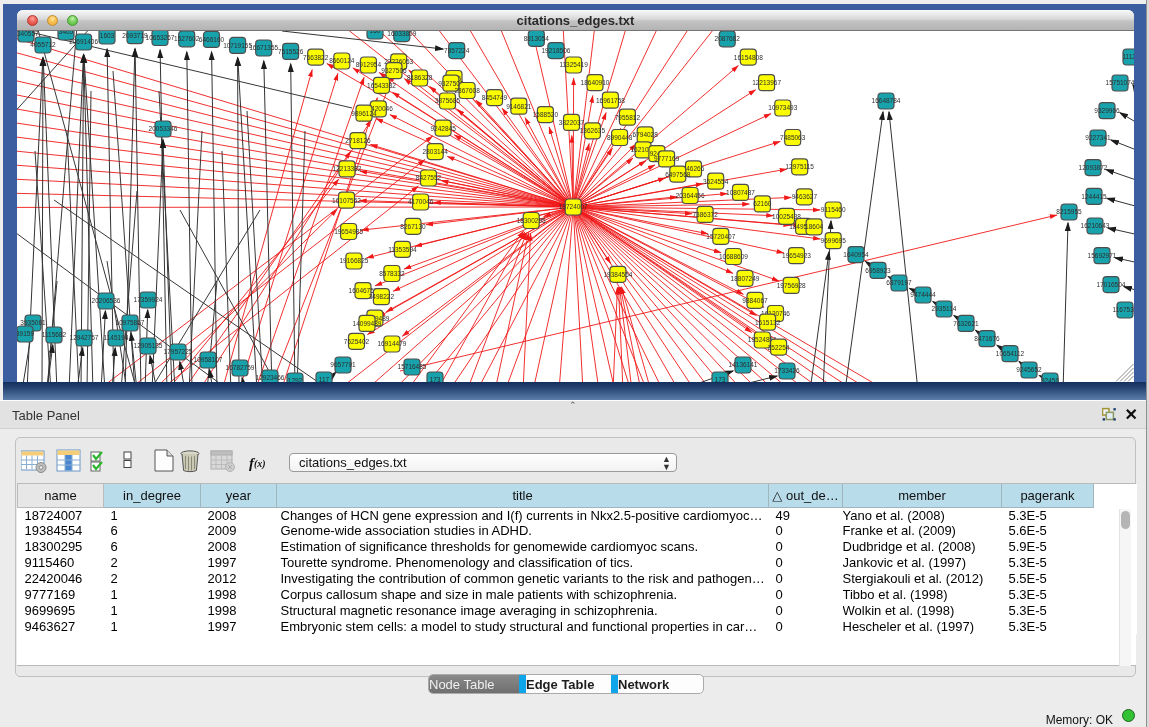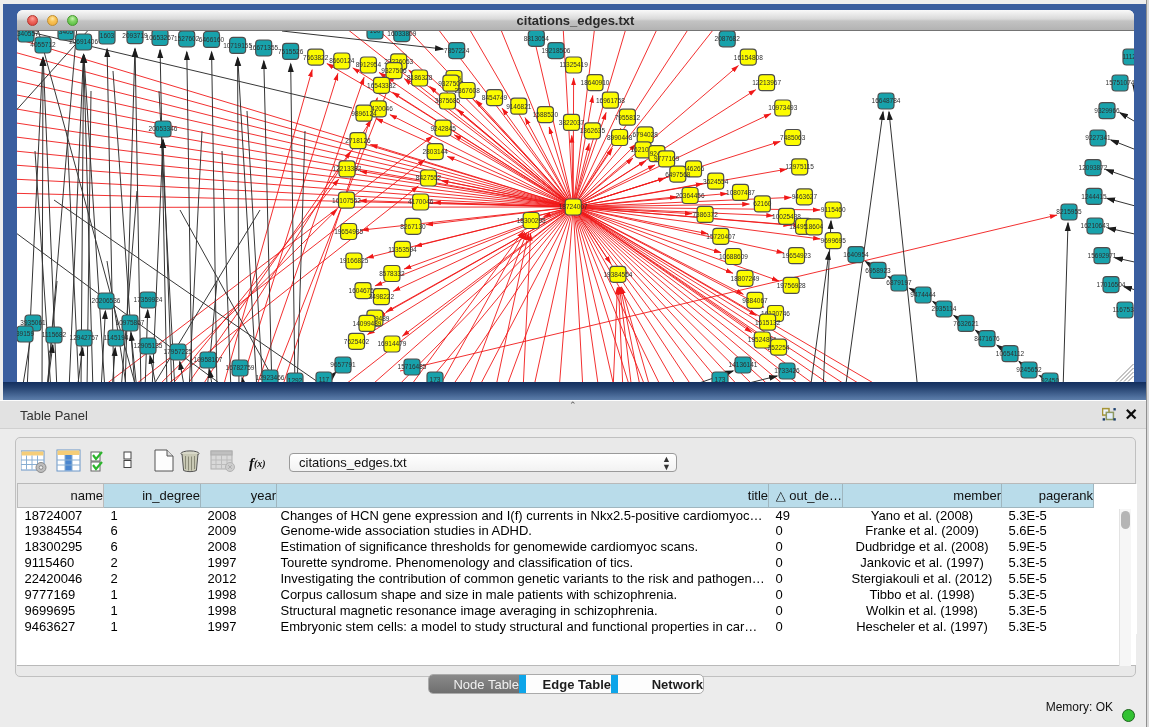--- a/index.html
+++ b/index.html
@@ -16,51 +16,51 @@
 .title{position:absolute;left:0;top:3px;width:100%;text-align:center;
  font-size:13px;font-weight:bold;color:#2a2a2a}
 .tl{position:absolute;top:5px;width:11px;height:11px;border-radius:50%}
 .tl.r{left:10px;background:radial-gradient(circle at 50% 30%,#ffa39d,#ee6a60 40%,#d93b34);border:1px solid #b53730}
 .tl.y{left:30px;background:radial-gradient(circle at 50% 30%,#ffe9a8,#f8c254 40%,#eda93a);border:1px solid #c08e2e}
 .tl.g{left:50px;background:radial-gradient(circle at 50% 30%,#c8f3b2,#7ed262 40%,#4eb83a);border:1px solid #47992f}
 .canvas{position:absolute;left:17px;top:31px;width:1117px;height:351px;background:#fff;overflow:hidden}
 .tpanel{position:absolute;left:0;top:400px;width:1149px;height:327px;background:#ececec}
 .tphead{position:absolute;left:0;top:0;width:1149px;height:29px;background:#e2e2e2;
  border-top:1px solid #fdfdfd;border-bottom:1px solid #d0d0d0}
-.tphead .lbl{position:absolute;left:20px;top:7px;font-size:13px;color:#333}
+.tphead .lbl{position:absolute;left:12px;top:7px;font-size:13px;color:#333}
 .grip{position:absolute;left:569px;top:-1px;width:12px;height:5px;color:#555;font-size:9px}
 .fico{position:absolute;right:33px;top:6px;width:14px;height:14px}
 .xico{position:absolute;right:11px;top:4px;font-size:16px;font-weight:900;color:#0d0d0d}
 .inner{position:absolute;left:15px;top:37px;width:1121px;height:240px;
  background:#e9e9e9;border:1px solid #c0c0c0;border-radius:5px}
 .toolbar{position:absolute;left:5px;top:6px;height:30px;width:1100px}
 .combo{position:absolute;left:268px;top:9px;width:388px;height:19px;background:linear-gradient(#ffffff,#f2f2f2);
  border:1px solid #9a9a9a;border-radius:4px;font-size:13px;color:#111;line-height:17px;padding-left:9px}
 .combo .step{position:absolute;right:5px;top:1px;font-size:9px;color:#333;line-height:8px;text-align:center}
 .tbl{position:absolute;left:1px;top:45px;width:1119px;height:183px;background:#fff;
  border:1px solid #b9b9b9;border-left:none;border-right:none}
 table{border-collapse:collapse;table-layout:fixed;width:1119px;font-size:13px}
 th{height:23px;font-weight:normal;color:#111;background:#b9dcea;
- border:1px solid #9fb6bf;border-top:none;text-align:right;overflow:hidden;white-space:nowrap}
+ border:1px solid #9fb6bf;border-top:none;text-align:center;overflow:hidden;white-space:nowrap}
 th.c1{background:#e7e7e7;border-color:#bbb}
 td{height:15.9px;color:#000;padding:0 0 0 7px;overflow:hidden;white-space:nowrap}
-td.c4{padding-left:4px}td.c6{text-align:center;padding-left:0}
+td.c4{padding-left:4px}td.c6{padding-left:0}
 td.c2,td.c5{padding-left:7px}
 .c1{width:86px}.c2{width:97px}.c3{width:76px}.c4{width:492px}.c5{width:74px}
 .c6{width:159px}.c7{width:92px}.c8{width:43px}
 th.c8,td.c8{background:#fff;border:none}
 .sbar{position:absolute;left:1102px;top:25px;width:12px;height:157px;background:#f6f6f6;border-left:1px solid #e3e3e3}
 .sthumb{position:absolute;left:1px;top:2px;width:9px;height:18px;background:#b5b5b5;border-radius:5px}
 .tabs{position:absolute;left:428px;top:274px;height:20px;display:flex;
  border:1px solid #aaa;border-radius:5px;overflow:hidden;background:#fdfdfd;font-size:13px;font-weight:bold}
-.tab{padding-top:2px;text-align:right;color:#1d1d1d}
+.tab{padding-top:2px;text-align:left;color:#1d1d1d}
 .tab.t1{width:90px}.tab.t2{width:92px}.tab.t3{width:92px}
 .tab.sel{background:linear-gradient(#8a8a8a,#6f6f6f);color:#f0f0f0;font-weight:normal}
 .tab+.tab{border-left:7px solid #0ea5e9}
-.mem{position:absolute;right:36px;top:300px;font-size:12px;color:#111}
+.mem{position:absolute;right:36px;top:313px;font-size:12px;color:#111}
 .memdot{position:absolute;right:14px;top:309px;width:13px;height:13px;border-radius:50%;
  background:#33c233;border:1.5px solid #1e641e}
 .wedge{position:absolute;right:0px;top:0px;width:3px;height:727px;background:#d9d9d9;border-left:1px solid #8f8f8f}
 </style></head>
 <body>
 <div class="deskgray"></div>
 <div class="blueframe"></div>
 <div class="bluebottom"></div>
 <div class="win">
   <div class="titlebar">

